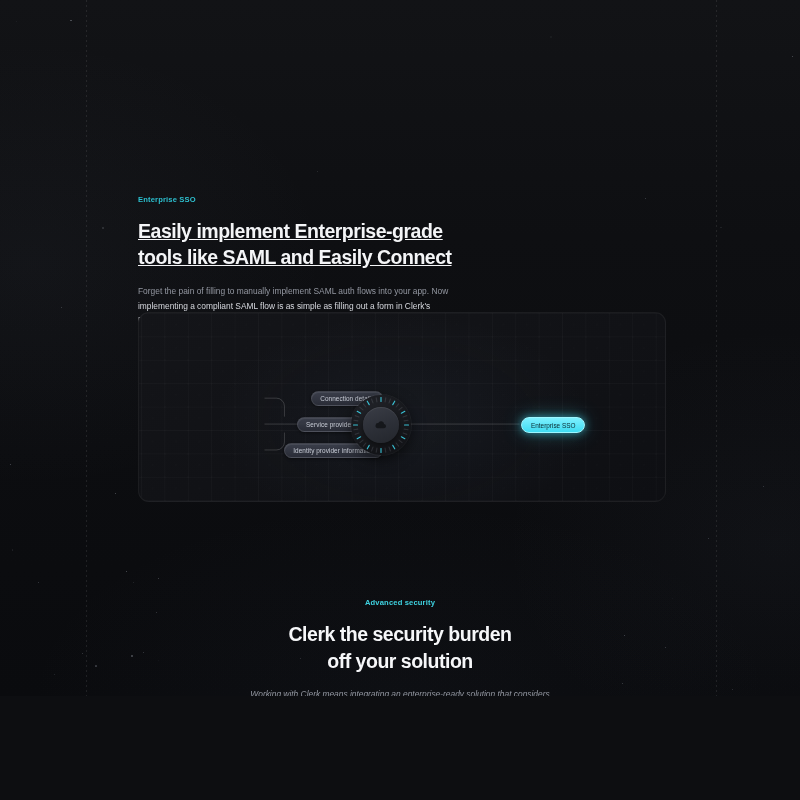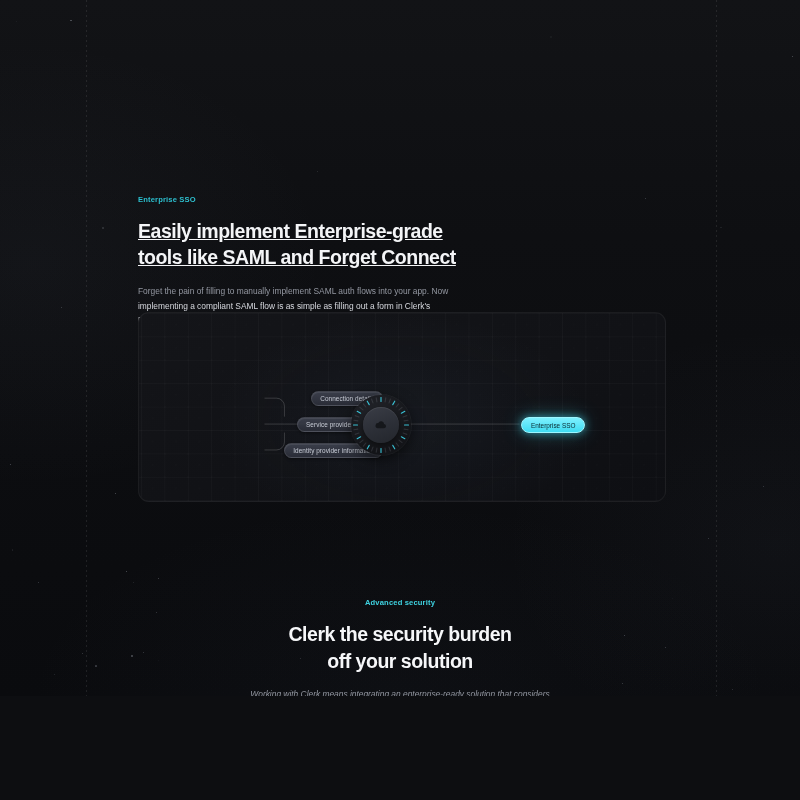--- a/index.html
+++ b/index.html
@@ -222,21 +222,21 @@
 
     
 
     
   </div>
 
   <div class="sso-sec">
     <div class="eyebrow">Enterprise SSO</div>
     <h2 class="sso-title">
       <span>Easily implement Enterprise-grade</span><br>
-      <span>tools like SAML and Forget Connect</span>
+      <span>tools like SAML and Easily Connect</span>
     </h2>
     <p class="sso-body">
       <span>Forget the pain of filling to manually implement SAML auth flows into your app. Now </span><span class="em">implementing a compliant SAML flow is as simple as filling out a form in Clerk's Dashboard.</span>
     </p>
   </div>
 
   <div class="diagram">
     <div class="grid"></div>
     <div class="dotgrid"></div>
 

